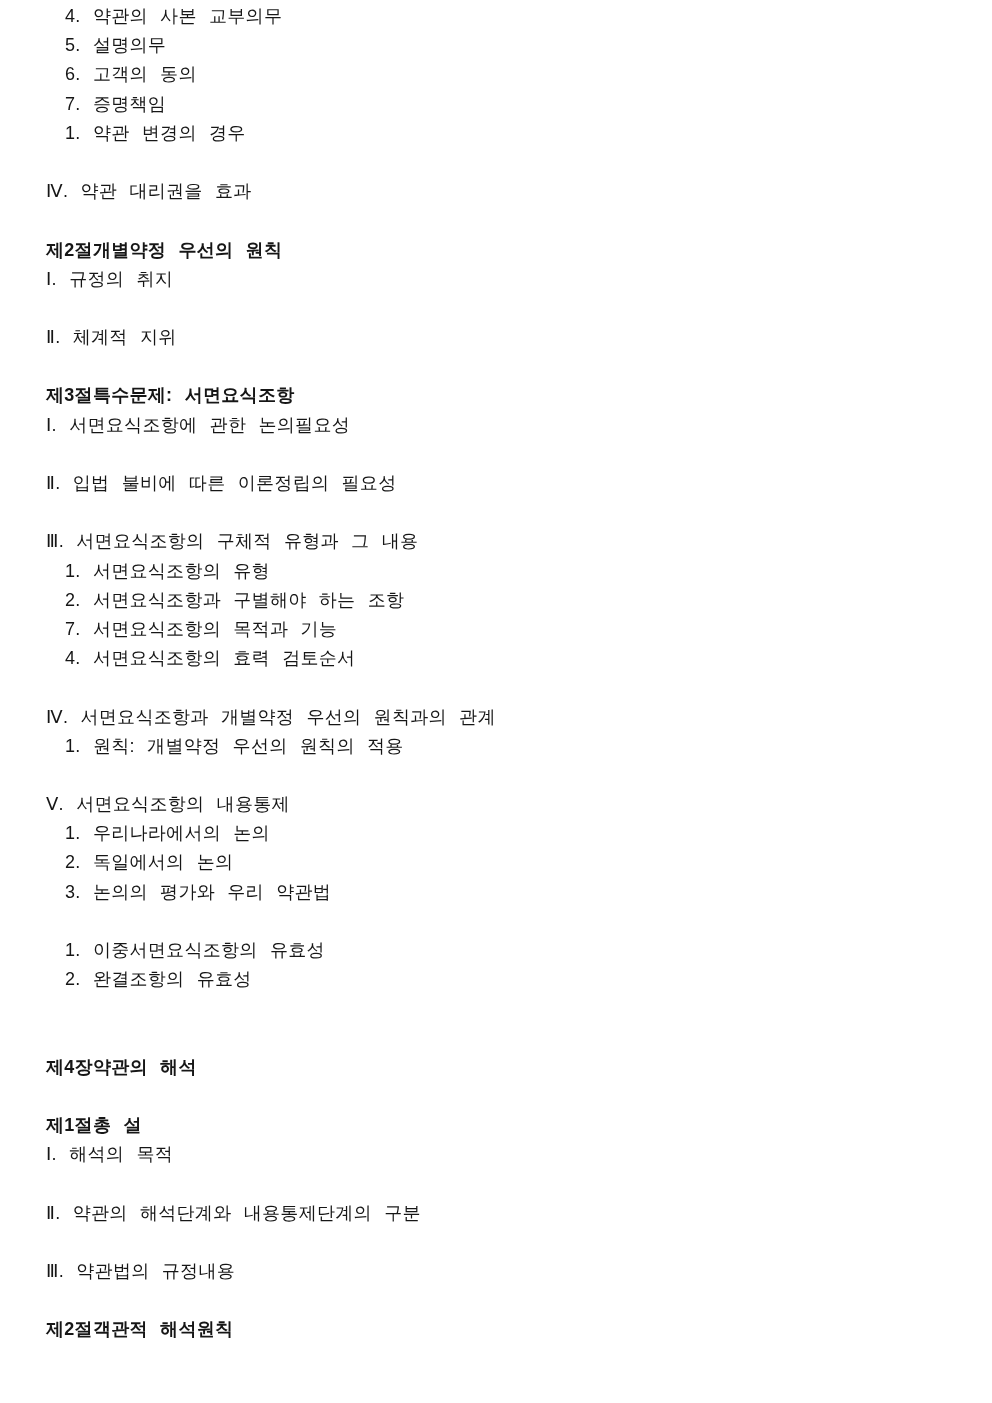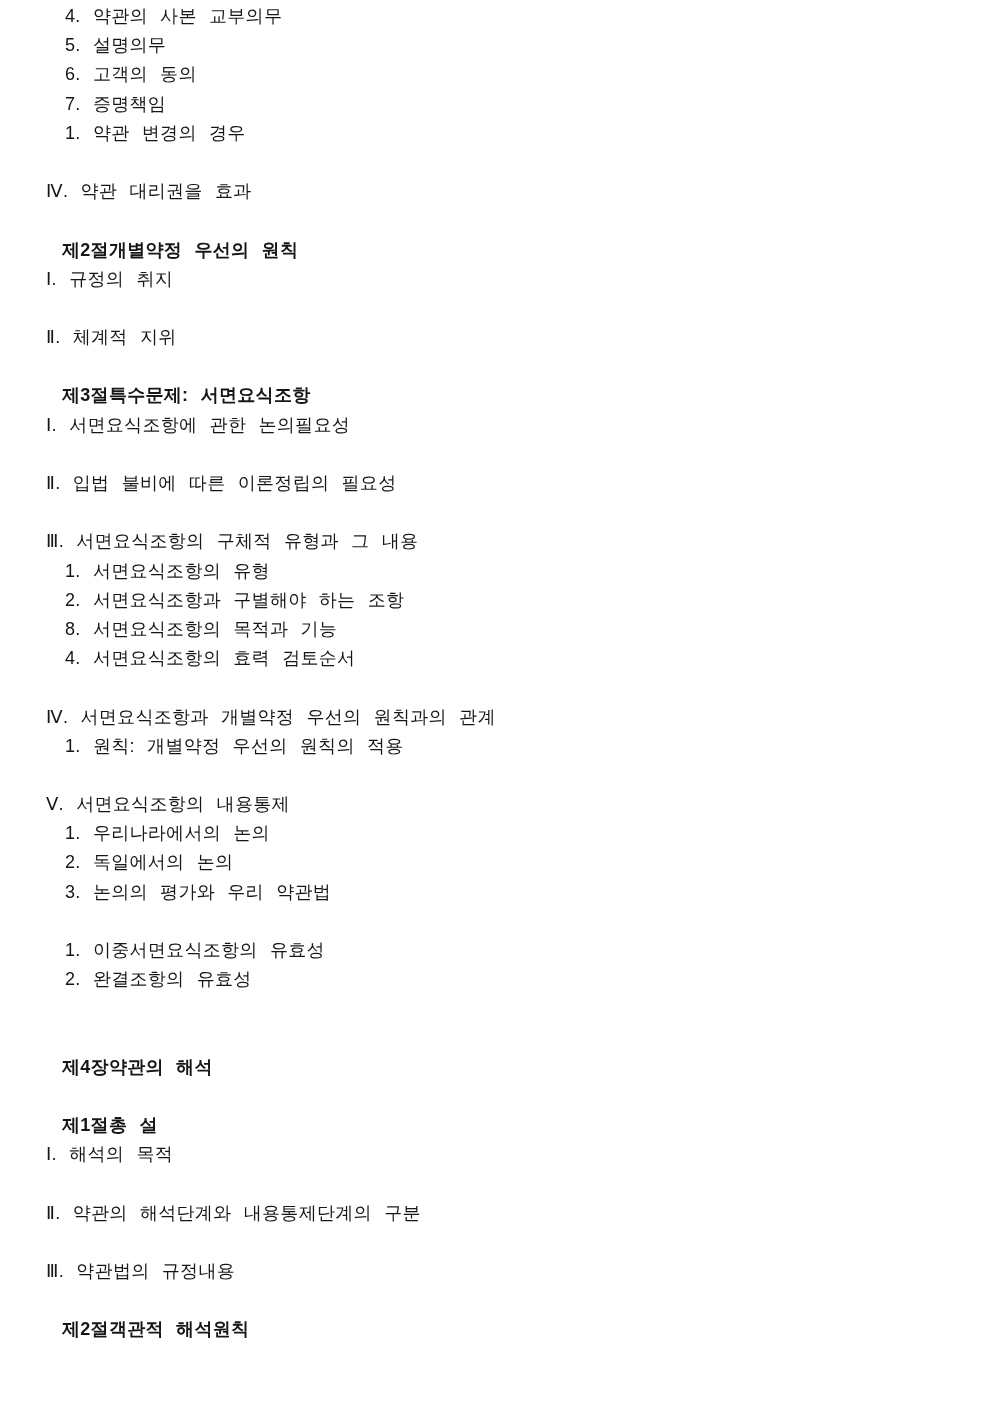--- a/index.html
+++ b/index.html
@@ -22,21 +22,21 @@
     line-height: 29.2px;
     font-size: 18px;
     color: #161616;
     white-space: pre;
     word-spacing: 7px;
     letter-spacing: 0.3px;
   }
   .line.l1 { padding-left: 46px; }
   .line.l2 { padding-left: 65px; }
   .line.heading {
-    padding-left: 62px;
+    padding-left: 46px;
     font-weight: 700;
   }
   .line.blank {  }
 </style>
 </head>
 <body>
 
 <main class="page">
   <div id="toc-lines">
       <div class="line l2">4. 약관의 사본 교부의무</div>
@@ -53,21 +53,21 @@
       <div class="line l1">Ⅱ. 체계적 지위</div>
       <div class="line blank"></div>
       <div class="line heading">제3절특수문제: 서면요식조항</div>
       <div class="line l1">Ⅰ. 서면요식조항에 관한 논의필요성</div>
       <div class="line blank"></div>
       <div class="line l1">Ⅱ. 입법 불비에 따른 이론정립의 필요성</div>
       <div class="line blank"></div>
       <div class="line l1">Ⅲ. 서면요식조항의 구체적 유형과 그 내용</div>
       <div class="line l2">1. 서면요식조항의 유형</div>
       <div class="line l2">2. 서면요식조항과 구별해야 하는 조항</div>
-      <div class="line l2">8. 서면요식조항의 목적과 기능</div>
+      <div class="line l2">7. 서면요식조항의 목적과 기능</div>
       <div class="line l2">4. 서면요식조항의 효력 검토순서</div>
       <div class="line blank"></div>
       <div class="line l1">Ⅳ. 서면요식조항과 개별약정 우선의 원칙과의 관계</div>
       <div class="line l2">1. 원칙: 개별약정 우선의 원칙의 적용</div>
       <div class="line blank"></div>
       <div class="line l1">Ⅴ. 서면요식조항의 내용통제</div>
       <div class="line l2">1. 우리나라에서의 논의</div>
       <div class="line l2">2. 독일에서의 논의</div>
       <div class="line l2">3. 논의의 평가와 우리 약관법</div>
       <div class="line blank"></div>

